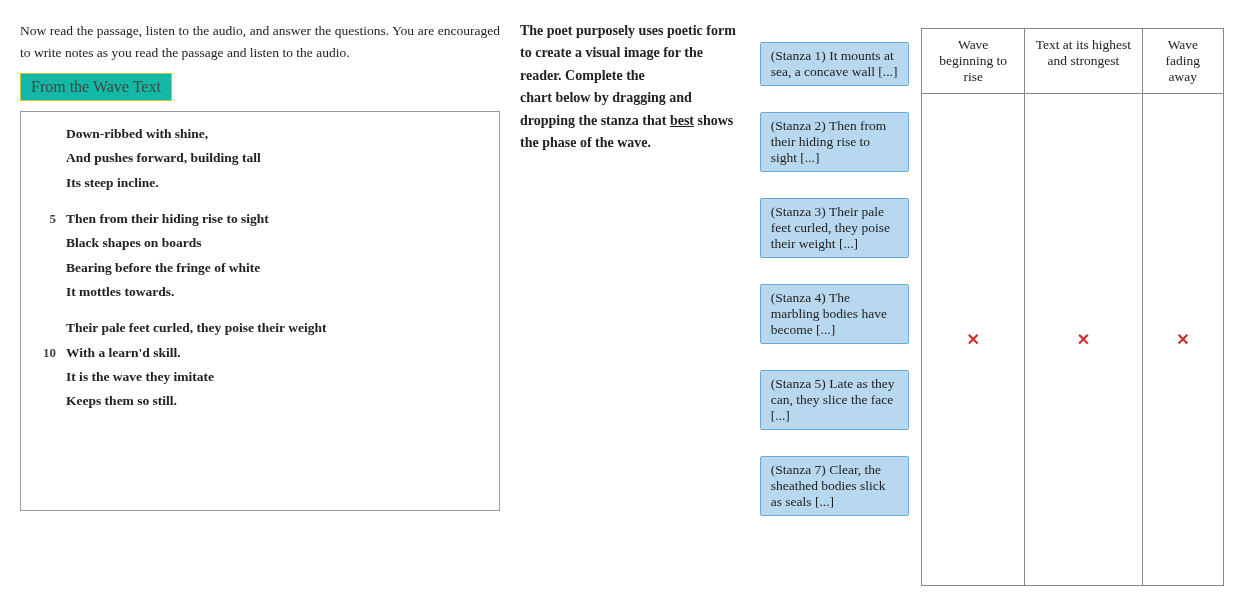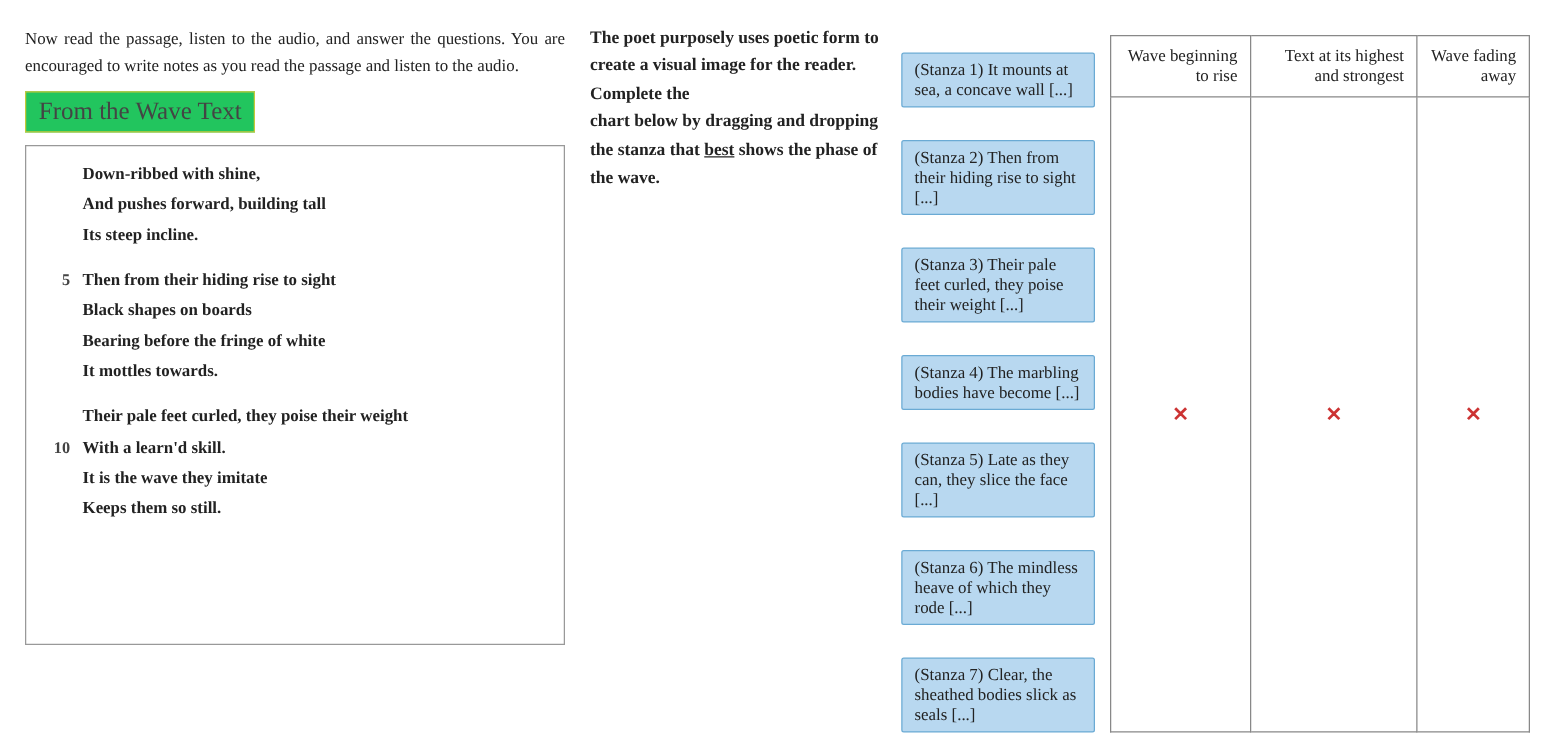--- a/index.html
+++ b/index.html
@@ -15,37 +15,37 @@
     .page-container {
       display: flex;
       width: 1244px;
       min-height: 596px;
       padding: 20px 20px 10px 20px;
       gap: 20px;
     }
 
     
     .left-col {
-      width: 432px;
+      width: 480px;
       flex-shrink: 0;
       display: flex;
       flex-direction: column;
       gap: 10px;
     }
     .instructions-text {
       font-size: 13.5px;
       line-height: 1.6;
       text-align: justify;
       color: #222;
     }
     .wave-text-label {
-      background: #22c55e;
+      background: #14b8a6;
       border: 1px solid #c5c83a;
       padding: 4px 10px;
-      font-size: 20px;
+      font-size: 16px;
       color: #444;
       display: inline-block;
       width: fit-content;
     }
     .poem-box {
       border: 1px solid #999;
       padding: 10px 15px 10px 10px;
       height: 400px;
       overflow-y: scroll;
       position: relative;
@@ -94,21 +94,21 @@
       margin-top: 22px;
     }
 
     .drop-table {
       border-collapse: collapse;
       width: 100%;
       margin-top: 8px;
     }
     .drop-table th, .drop-table td {
       border: 1px solid #888;
-      text-align: right;
+      text-align: center;
       padding: 8px 10px;
     }
     .drop-table th {
       font-weight: normal;
       font-size: 13.5px;
       background: #fff;
       vertical-align: top;
     }
     .drop-zone {
       height: 60px;
@@ -193,21 +193,20 @@
       <span>The poet purposely uses poetic form to create a visual image for the reader. Complete the</span><br>
       <span>chart below by dragging and dropping the stanza that </span><span class="underline">best</span><span> shows the phase of the wave.</span>
     </div>
 
     <div class="stanza-list" id="stanza-list">
         <div class="stanza-item" draggable="true">(Stanza 1) It mounts at sea, a concave wall [...]</div>
         <div class="stanza-item" draggable="true">(Stanza 2) Then from their hiding rise to sight [...]</div>
         <div class="stanza-item" draggable="true">(Stanza 3) Their pale feet curled, they poise their weight [...]</div>
         <div class="stanza-item" draggable="true">(Stanza 4) The marbling bodies have become [...]</div>
         <div class="stanza-item" draggable="true">(Stanza 5) Late as they can, they slice the face [...]</div>
-        <div class="stanza-item" draggable="true">(Stanza 6) The mindless heave of which they rode [...]</div>
         <div class="stanza-item" draggable="true">(Stanza 7) Clear, the sheathed bodies slick as seals [...]</div>
       </div>
 
     <table class="drop-table">
       <thead>
         <tr>
           <th>Wave beginning to rise</th>
           <th>Text at its highest and strongest</th>
           <th>Wave fading away</th>
         </tr>

